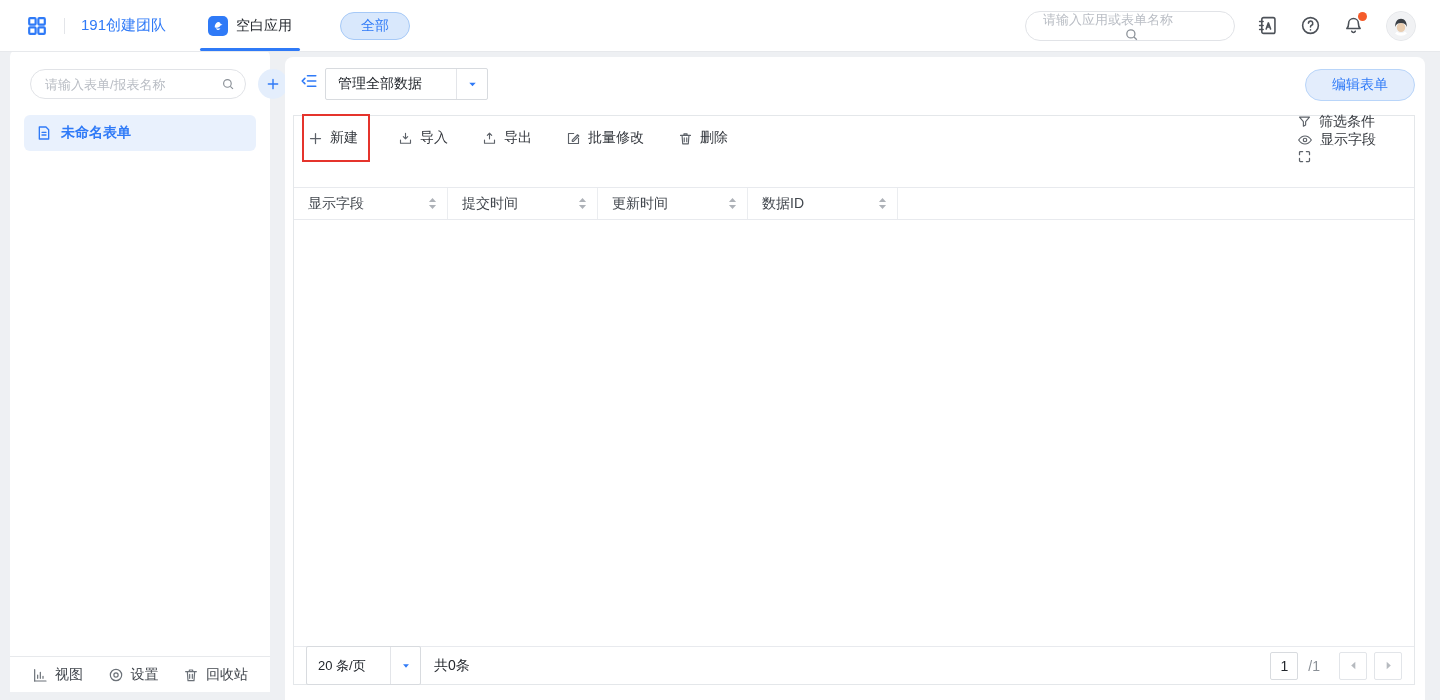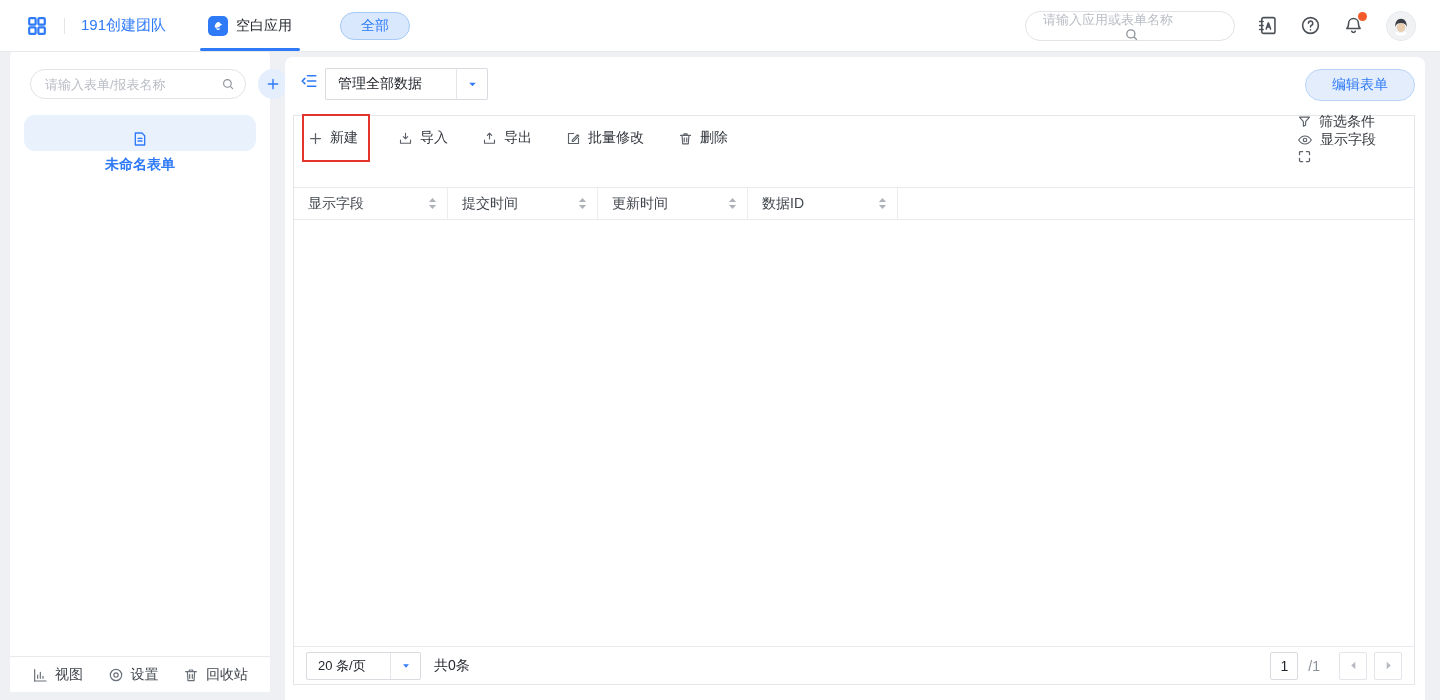--- a/index.html
+++ b/index.html
@@ -75,23 +75,23 @@
     border:none; outline:none; flex:1; font-size:13px; min-width:0;
     font-family:inherit; background:transparent;
   }
   .sb-search input::placeholder { color:#b9bdc4; }
   .sb-add {
     width:30px; height:30px; border-radius:50%; background:#e4eefc;
     color:#2f7af7; display:flex; align-items:center; justify-content:center;
     cursor:pointer; flex:none;
   }
   .sb-item {
-    margin:16px 14px 0 14px; height:36px; background:#e9f1fd; border-radius:11px;
+    margin:16px 14px 0 14px; height:36px; background:#e9f1fd; border-radius:6px;
     display:flex; align-items:center; gap:9px; padding:16px 12px;
-    color:#2f7af7; font-weight:bold; cursor:pointer;flex-direction:column;
+    color:#2f7af7; font-weight:bold; cursor:pointer;
   }
   .sb-footer {
     position:absolute; left:0; right:0; bottom:0; height:36px;
     border-top:1px solid #e7e9ec; display:flex; align-items:center;
     justify-content:space-between; padding:4px 22px;
   }
   .sb-tool { display:flex; align-items:center; gap:7px; color:#41464d; cursor:pointer; }
   .sb-tool svg { color:#6b7178; }
 
   
@@ -148,21 +148,21 @@
   .th .sort { color:#aeb2b8; flex:none; margin-left:6px; }
   .th-1 { width:154px; } .th-2,.th-3,.th-4,.th-5 { width:150px; }
   .th-empty { flex:1; border-right:none; }
   .tbody { flex:1; background:#fff; }
 
   .tfoot {
     height:38px; flex:none; border-top:1px solid #e8eaee;
     display:flex; align-items:center; padding:0 12px;
   }
   .pagesize {
-    height:28px; border:1px solid #d8dbdf; border-radius:2px; display:flex;
+    height:39px; border:1px solid #d8dbdf; border-radius:2px; display:flex;
     align-items:stretch; cursor:pointer; background:#fff;
   }
   .pagesize .ps-label {
     width:84px; display:flex; align-items:center; padding-left:11px;
     border-right:1px solid #e3e5e9; font-size:13px; color:#22262c;
   }
   .pagesize .ps-caret { width:29px; display:flex; align-items:center; justify-content:center; color:#2f7af7; }
   .total-count { margin-left:13px; font-size:14px; color:#22262c; }
   .pg-right { margin-left:auto; display:flex; align-items:center; }
   .page-input {

